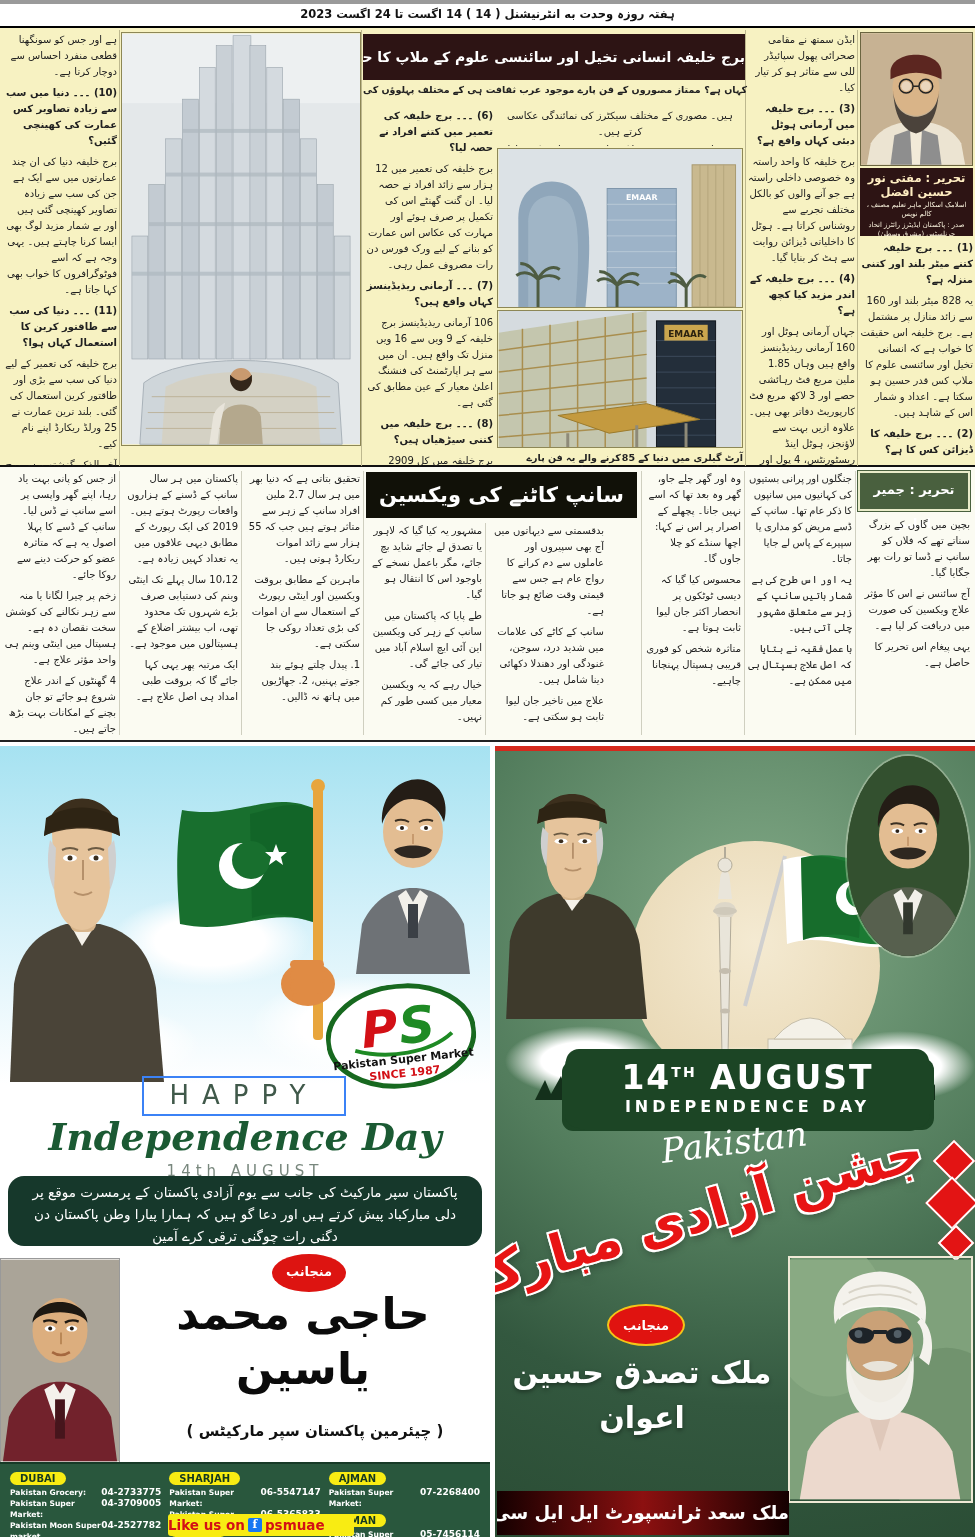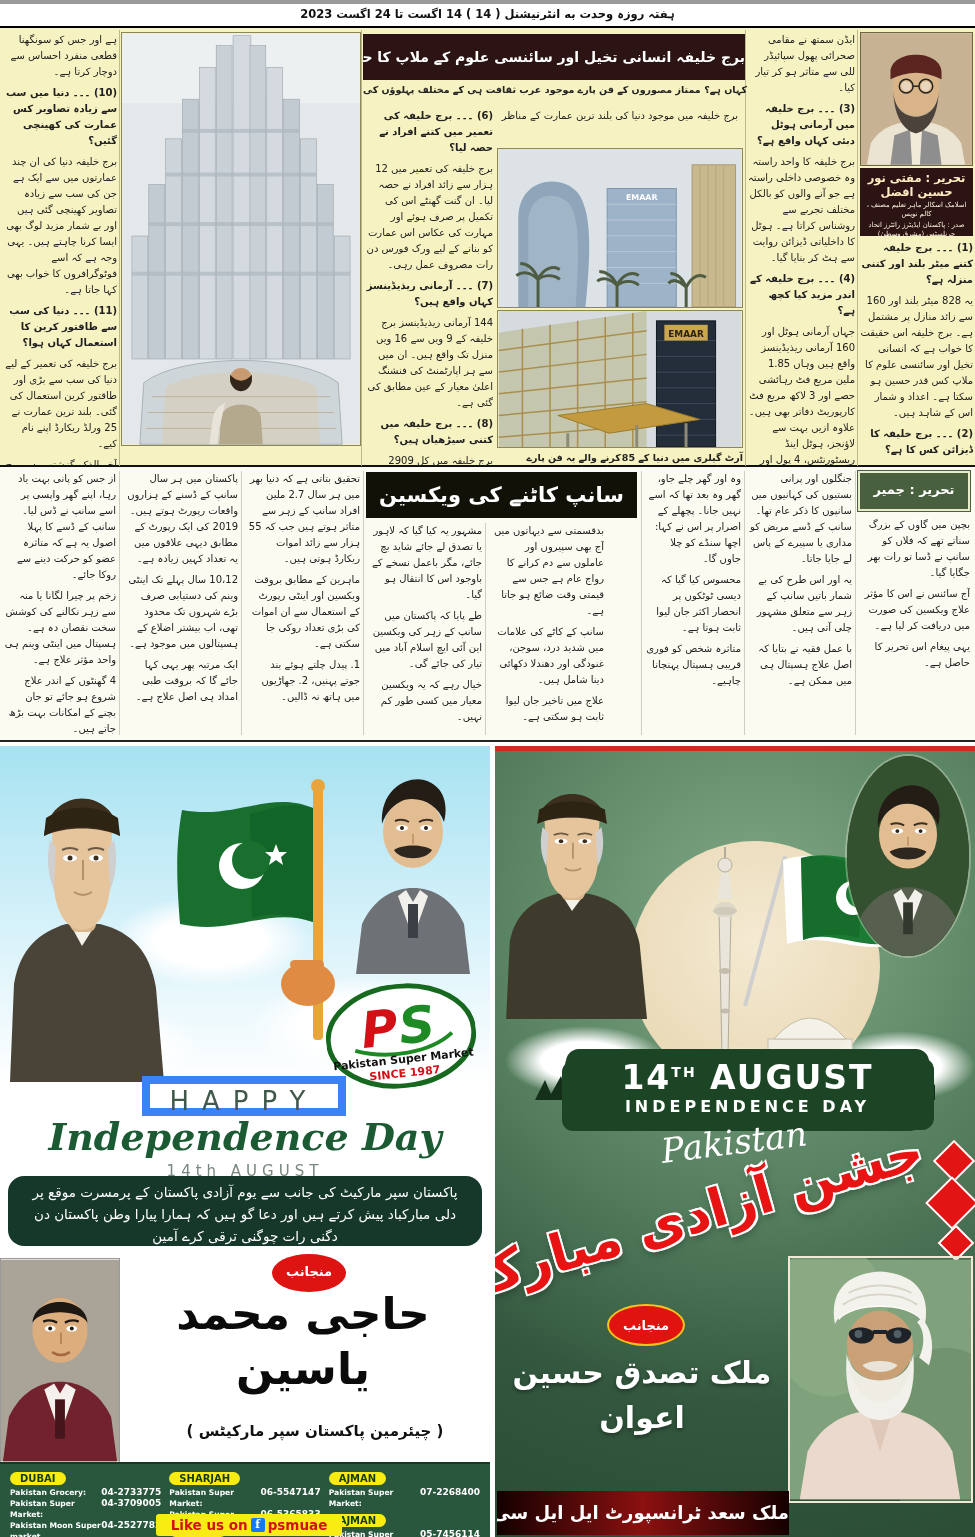--- a/index.html
+++ b/index.html
@@ -31,43 +31,43 @@
   .hl2{position:absolute;left:366px;top:5px;width:271px;height:46px;background:#111108;color:#fff;
        direction:rtl;text-align:center;font-size:21px;font-weight:bold;line-height:46px;white-space:nowrap;overflow:hidden;}
   .byline2{position:absolute;left:858px;top:4px;width:112px;height:40px;background:#49603e;
            border:2px solid #e9ecc9;outline:1px solid #49603e;box-sizing:border-box;color:#fff;direction:rtl;
            text-align:center;font-size:13px;font-weight:bold;line-height:34px;}
   
   .adL{position:absolute;left:0;top:742px;width:490px;height:795px;background:#fff;overflow:hidden;}
   .skyL{position:absolute;left:0;top:0;width:490px;height:338px;
         background:linear-gradient(#a6e2f1,#d8f2fa 55%,#ffffff);}
   .cloud{position:absolute;border-radius:50%;background:radial-gradient(closest-side,#ffffff,#ffffff 55%,rgba(255,255,255,0));}
-  .happybox{position:absolute;left:142px;top:330px;width:204px;height:40px;border:8px solid #3b82f6;
+  .happybox{position:absolute;left:142px;top:330px;width:204px;height:40px;border:2px solid #3b82f6;
             box-sizing:border-box;text-align:center;font-size:26px;letter-spacing:13px;color:#40594a;line-height:35px;}
   .indscript{position:absolute;left:15px;top:368px;width:460px;height:48px;text-align:center;
              font-family:"DejaVu Serif",serif;font-style:italic;font-weight:bold;font-size:38px;color:#1b5a33;}
   .aug14L{position:absolute;left:0;top:416px;width:490px;height:20px;text-align:center;font-size:15px;
           letter-spacing:5px;color:#78877d;}
   .msgbox{position:absolute;left:8px;top:430px;width:474px;height:70px;background:#16382b;border-radius:16px;
           color:#fff;direction:rtl;text-align:center;font-size:13.5px;line-height:1.62;padding:6px 16px;box-sizing:border-box;}
   .oval-red{background:#dd1411;color:#fff;border-radius:50%;text-align:center;font-weight:bold;direction:rtl;}
   .nameL{position:absolute;left:122px;top:540px;width:362px;height:130px;direction:rtl;text-align:center;
          font-size:44px;font-weight:bold;color:#0b0b0b;line-height:1.25;}
   .titleL{position:absolute;left:150px;top:676px;width:330px;height:26px;direction:rtl;text-align:center;
           font-size:15px;font-weight:bold;color:#111;}
   .contact{position:absolute;left:0;top:716px;width:490px;height:79px;background:#29573d;border-top:2px solid #173a27;
            box-sizing:border-box;display:flex;padding:3px 6px;color:#fff;}
   .ccol{flex:1;padding:0 4px;}
   .badge{display:inline-block;background:#f8ec13;color:#15391f;font-weight:bold;font-size:10px;
          padding:0 10px;border-radius:8px;margin:1px 0 2px;line-height:13px;}
   .crow{display:flex;justify-content:space-between;line-height:11px;}
   .cn{font-size:7.6px;font-weight:bold;}
   .cp{font-size:9px;font-weight:bold;white-space:nowrap;}
-  .like{position:absolute;left:156px;top:768px;width:186px;height:22px;background:#f8ec13;border-radius:3px;
-        display:flex;align-items:center;justify-content:center;gap:3px;font-size:13.5px;font-weight:bold;color:#d31016;}
+  .like{position:absolute;left:168px;top:768px;width:186px;height:22px;background:#f8ec13;border-radius:3px;
+        display:flex;align-items:center;gap:3px;font-size:13.5px;font-weight:bold;color:#d31016;}
   .fb{display:inline-block;width:14px;height:14px;background:#1877f2;color:#fff;border-radius:2px;text-align:center;
       font-size:11px;line-height:14px;font-weight:bold;font-family:"DejaVu Serif",serif;}
   
   .adR{position:absolute;left:495px;top:742px;width:480px;height:795px;overflow:hidden;
        background:radial-gradient(circle at 55% 22%,#82aa87,#527c5c 45%,#33583f 72%,#2a4c34);}
   .redbar{position:absolute;background:#d4291d;}
   .circleBeige{position:absolute;left:135px;top:95px;width:250px;height:250px;border-radius:50%;
                background:radial-gradient(circle at 50% 40%,#f4ead2,#e6d4ae);}
   .ovalIqbal{position:absolute;left:352px;top:10px;width:122px;height:200px;border-radius:50%;overflow:hidden;
              background:#33502f;box-shadow:0 0 0 2px rgba(240,240,220,.35);}
@@ -168,26 +168,27 @@
     <div class="deck">
         <span>کہاں ہے؟</span>
         <span>ممتاز مصوروں کے فن پارے موجود</span>
         <span>عرب ثقافت ہی کے مختلف پہلوؤں کی</span>
       </div>
 
     <div class="col" style="left:363px;top:80px;width:130px;height:358px;">
         <p class="q">(6) ۔۔۔ برج خلیفہ کی تعمیر میں کتنے افراد نے حصہ لیا؟</p>
         <p>برج خلیفہ کی تعمیر میں 12 ہزار سے زائد افراد نے حصہ لیا۔ ان گنت گھنٹے اس کی تکمیل پر صرف ہوئے اور مہارت کی عکاس اس عمارت کو بنانے کے لیے ورک فورس دن رات مصروف عمل رہی۔</p>
         <p class="q">(7) ۔۔۔ آرمانی ریذیڈینسز کہاں واقع ہیں؟</p>
-        <p>144 آرمانی ریذیڈینسز برج خلیفہ کے 9 ویں سے 16 ویں منزل تک واقع ہیں۔ ان میں سے ہر اپارٹمنٹ کی فنشنگ اعلیٰ معیار کے عین مطابق کی گئی ہے۔</p>
+        <p>106 آرمانی ریذیڈینسز برج خلیفہ کے 9 ویں سے 16 ویں منزل تک واقع ہیں۔ ان میں سے ہر اپارٹمنٹ کی فنشنگ اعلیٰ معیار کے عین مطابق کی گئی ہے۔</p>
         <p class="q">(8) ۔۔۔ برج خلیفہ میں کتنی سیڑھیاں ہیں؟</p>
         <p>برج خلیفہ میں کل 2909 سیڑھیاں ہیں جو 160 ویں منزل تک جاتی ہیں۔</p>
       </div>
 
     <div class="col" style="left:497px;top:80px;width:246px;height:38px;text-align:center;">
+        <p style="margin:0 0 2px;">ہیں۔ مصوری کے مختلف سیکٹرز کی نمائندگی عکاسی کرتے ہیں۔</p>
         <p style="margin:0 0 2px;">برج خلیفہ میں موجود دنیا کی بلند ترین عمارت کے مناظر</p>
       </div>
 
     <div class="abs" style="left:497px;top:120px;width:246px;height:160px;border:1px solid #8d8756;box-sizing:border-box;">
       <svg viewBox="0 0 246 160" width="244" height="158">
         <rect width="246" height="160" fill="#dce2e6"></rect>
         <path d="M20,160 L20,70 C20,30 62,24 80,44 C94,62 94,100 88,160 Z" fill="#8fa6ba"></path>
         <path d="M30,160 L30,74 C30,46 58,40 72,56 C82,70 82,104 78,160 Z" fill="#a7bccc" opacity="0.7"></path>
         <rect x="110" y="40" width="70" height="120" fill="#9db3c8" stroke="#7e96ab"></rect>
         <g stroke="#b9c8d6" stroke-width="1">
@@ -312,21 +313,21 @@
     <div class="col" style="left:492px;top:56px;width:112px;height:212px;">
         <p>بدقسمتی سے دیہاتوں میں آج بھی سپیروں اور عاملوں سے دم کرانے کا رواج عام ہے جس سے قیمتی وقت ضائع ہو جاتا ہے۔</p>
         <p>سانپ کے کاٹے کی علامات میں شدید درد، سوجن، غنودگی اور دھندلا دکھائی دینا شامل ہیں۔</p>
         <p>علاج میں تاخیر جان لیوا ثابت ہو سکتی ہے۔</p>
       </div>
     <div class="col" style="left:646px;top:4px;width:95px;height:264px;">
         <p>وہ اور گھر چلے جاو، گھر وہ بعد تھا کہ اسے نہیں جانا۔ پچھلے کے اصرار پر اس نے کہا: اچھا سنڈے کو چلا جاوں گا۔</p>
         <p>محسوس کیا گیا کہ دیسی ٹوٹکوں پر انحصار اکثر جان لیوا ثابت ہوتا ہے۔</p>
         <p>متاثرہ شخص کو فوری قریبی ہسپتال پہنچانا چاہیے۔</p>
       </div>
-    <div class="col" style="left:748px;top:4px;width:104px;height:264px;">
+    <div class="col" style="left:748px;top:4px;width:104px;height:264px;font-family:Liberation Serif, serif;">
         <p>جنگلوں اور پرانی بستیوں کی کہانیوں میں سانپوں کا ذکر عام تھا۔ سانپ کے ڈسے مریض کو مداری یا سپیرے کے پاس لے جایا جاتا۔</p>
         <p>یہ اور اس طرح کی بے شمار باتیں سانپ کے زہر سے متعلق مشہور چلی آتی ہیں۔</p>
         <p>با عمل فقیہ نے بتایا کہ اصل علاج ہسپتال ہی میں ممکن ہے۔</p>
       </div>
     <div class="col" style="left:858px;top:50px;width:112px;height:218px;">
         <p>بچپن میں گاوں کے بزرگ سناتے تھے کہ فلاں کو سانپ نے ڈسا تو رات بھر جگایا گیا۔</p>
         <p>آج سائنس نے اس کا مؤثر علاج ویکسین کی صورت میں دریافت کر لیا ہے۔</p>
         <p>یہی پیغام اس تحریر کا حاصل ہے۔</p>
       </div>
   </div>

